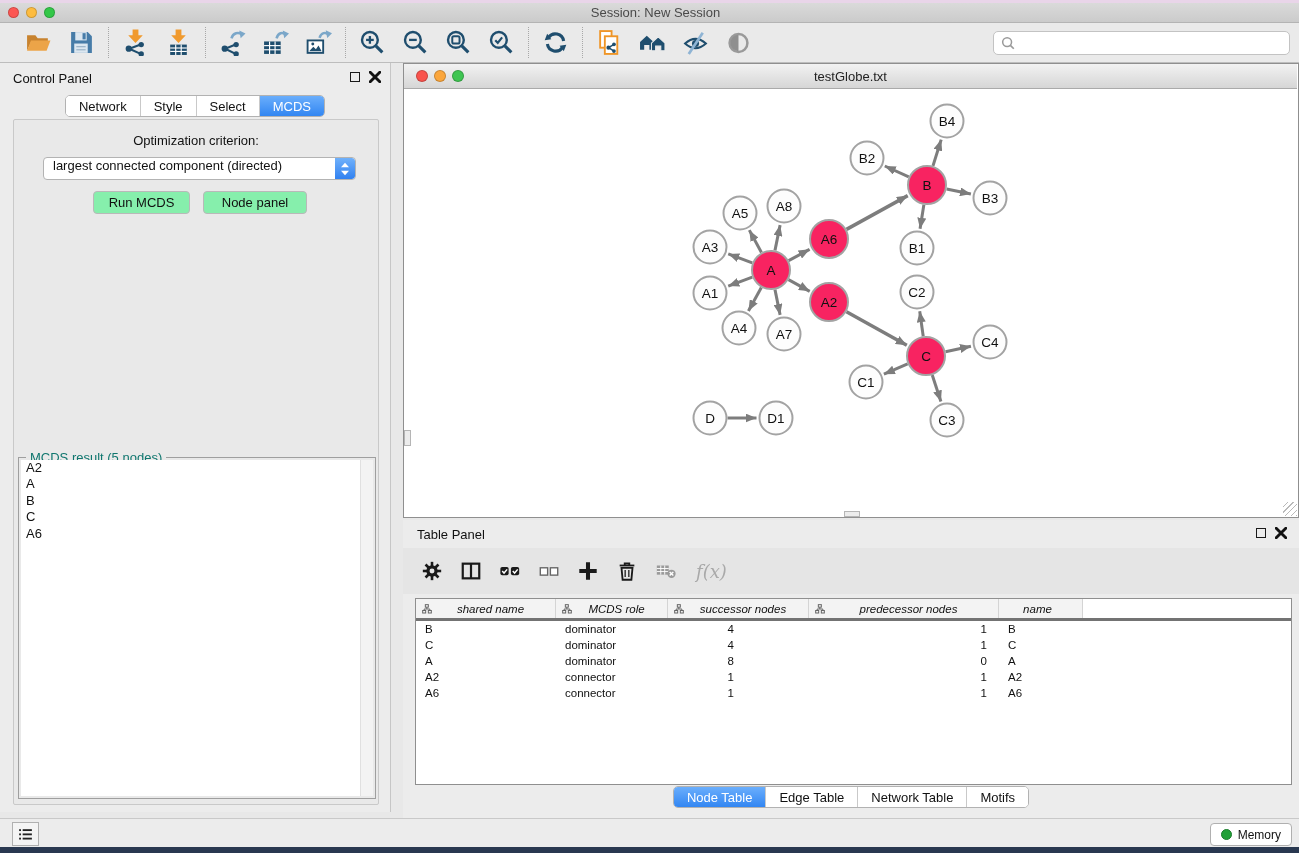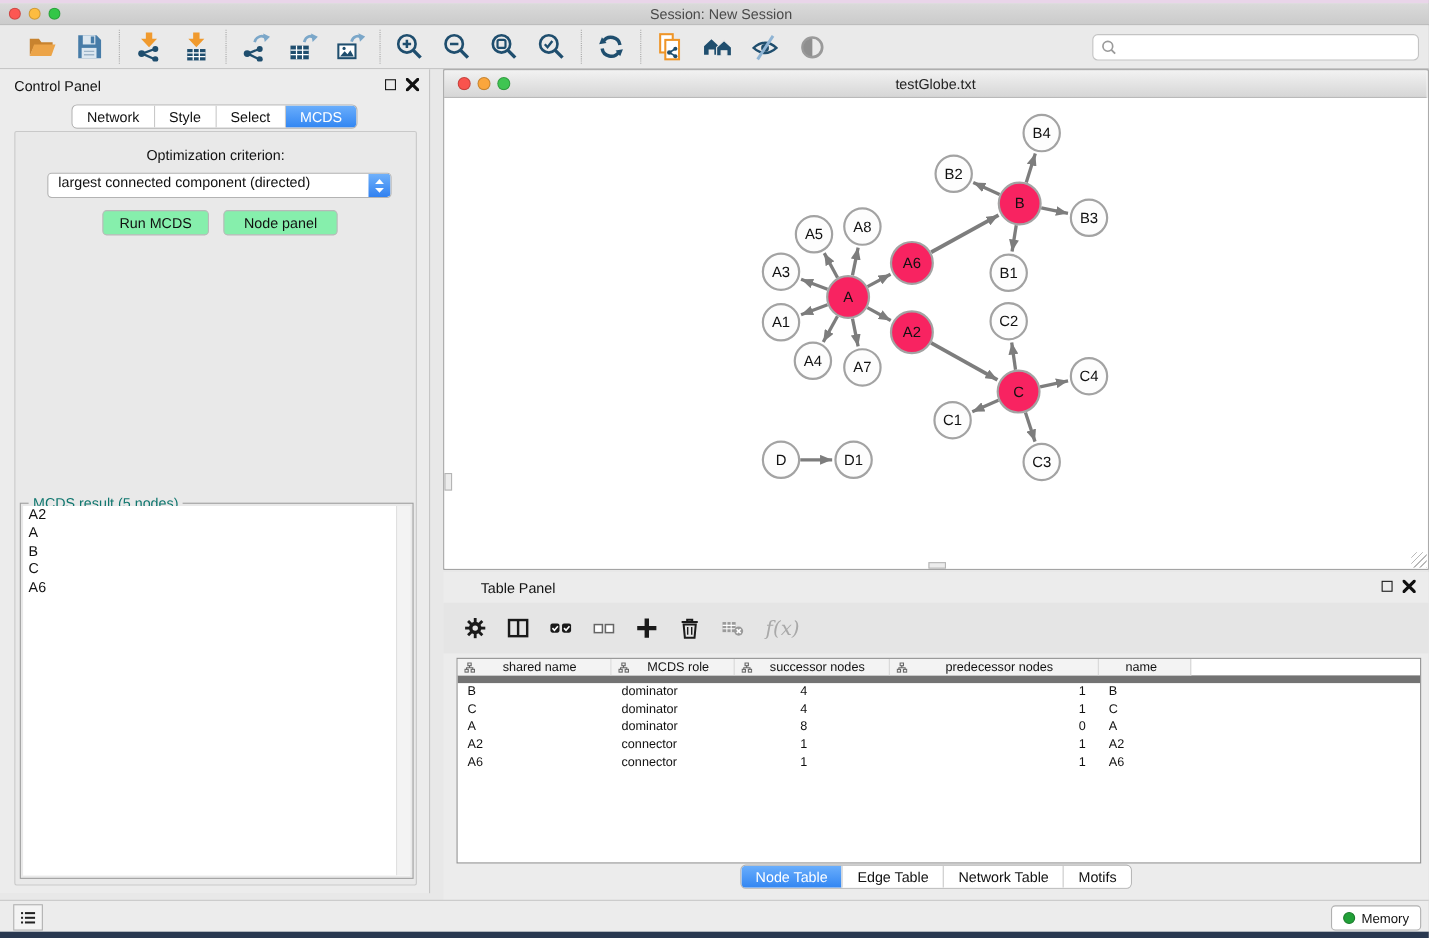--- a/index.html
+++ b/index.html
@@ -86,27 +86,27 @@
   .net-lights { display:flex; gap:6px; margin-left:12px; z-index:2; }
   .net-light { width:12px; height:12px; border-radius:50%; border:1px solid rgba(0,0,0,.2); }
   .net-canvas { position:absolute; left:0; top:25px; width:894px; height:428px; background:#fff; }
   .mini-thumb-v { position:absolute; left:0px; top:341px; width:7px; height:16px; background:#ececec; border:1px solid #b5b5b5; }
   .mini-thumb-h { position:absolute; left:440px; bottom:0px; width:16px; height:6px; background:#ececec; border:1px solid #b5b5b5; }
   .resize-grip { position:absolute; right:1px; bottom:1px; width:14px; height:14px;
     background:repeating-linear-gradient(135deg, transparent 0 3px, #b9b9b9 3px 4px); }
   
   .table-panel { position:absolute; left:403px; top:457px; width:896px; height:298px; background:#ececec; }
   .tp-head { position:relative; height:28px; }
-  .tp-head .phtitle { position:absolute; left:14px; top:7px; font-size:13px; color:#111;margin-left:20px; }
+  .tp-head .phtitle { position:absolute; left:14px; top:7px; font-size:13px; color:#111; }
   .tp-head .phicons { position:absolute; right:12px; top:7px; display:flex; gap:9px; align-items:center; }
   .tp-toolbar { position:absolute; left:0; top:28px; width:100%; height:46px; background:#e5e5e5; display:flex; align-items:center; gap:17px; padding-left:18px; }
   .tti { width:22px; height:22px; display:block; }
   .fx { font-family:"DejaVu Serif", serif; font-style:italic; font-size:18px; color:#a9a9a9; margin-left:2px; }
   .table-wrap { position:absolute; left:12px; top:78px; width:877px; height:187px; background:#fff; border:1px solid #8f8f8f; overflow:hidden; }
-  .thead { display:flex; height:22px; border-bottom:7px solid #737373; }
+  .thead { display:flex; height:22px; border-bottom:3px solid #737373;font-style:italic; }
   .th { background:#f3f3f3; border-right:1px solid #d4d4d4; display:flex; align-items:center; position:relative; }
   .th .thlabel { flex:1; text-align:center; font-size:11.5px; color:#111; padding-right:6px; }
   .th .treeicon { margin-left:6px; }
   .trow { display:flex; height:16px; align-items:center; }
   .td { font-size:11.5px; color:#111; white-space:nowrap; overflow:hidden; }
   .td.al { padding-left:9px; text-align:left; }
   .td.ar-wide { padding-right:75px; text-align:right; }
   .td.ar { padding-right:12px; text-align:right; }
   .tp-tabs { position:absolute; left:0; top:266px; width:100%; display:flex; justify-content:center; }
   

